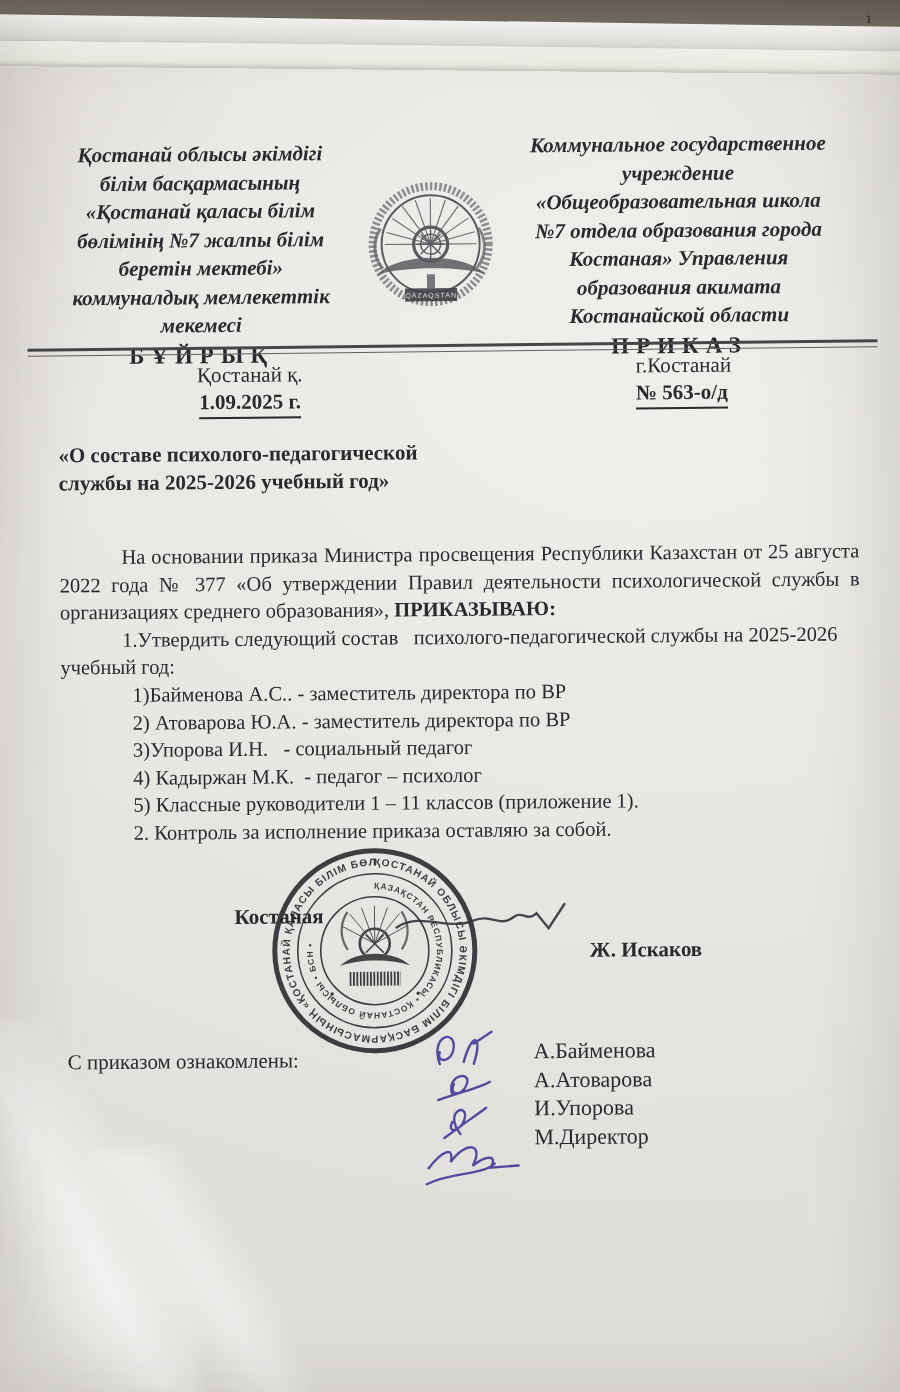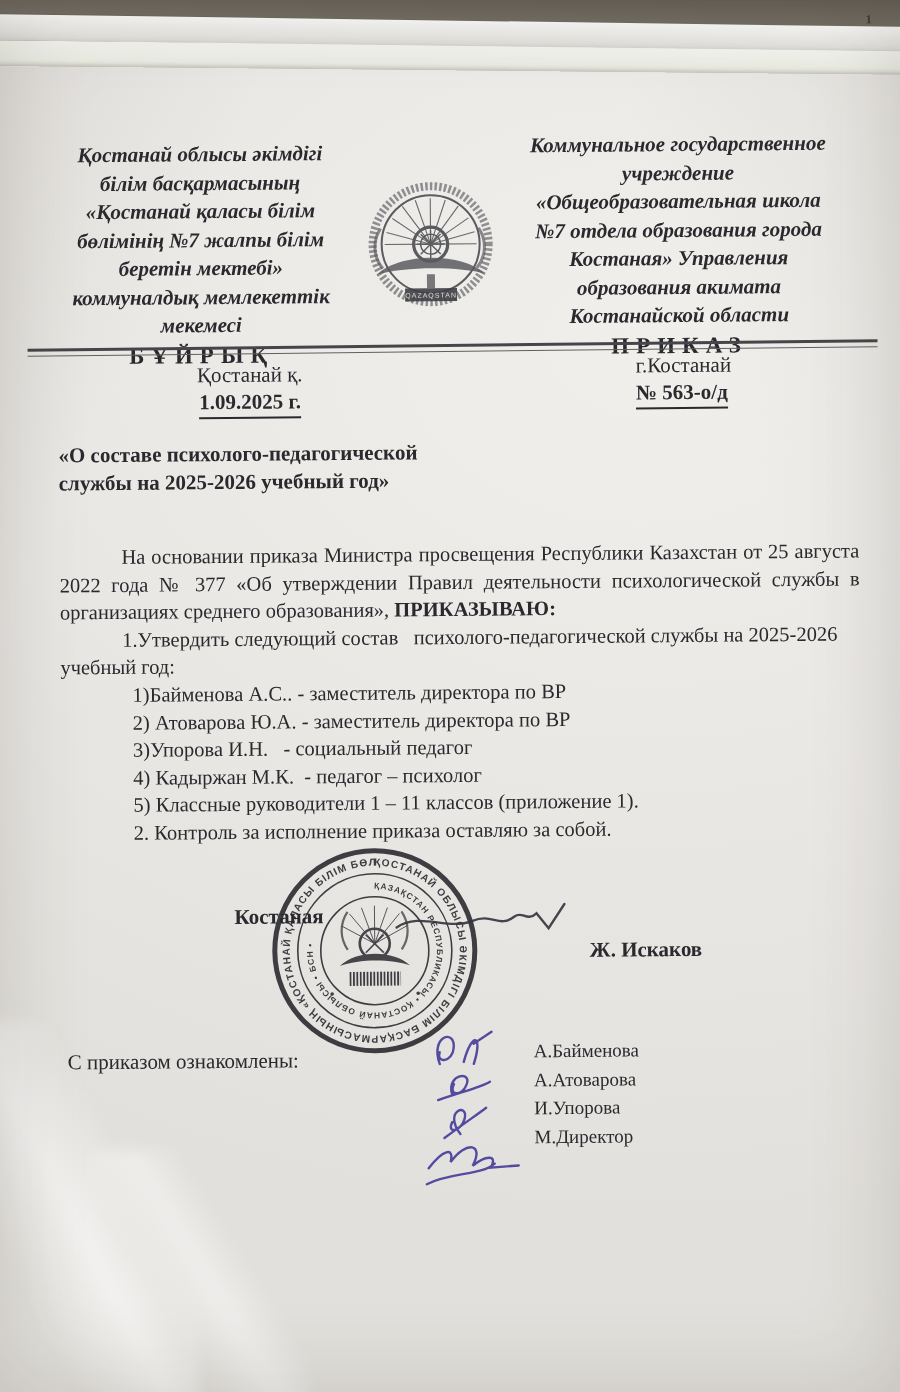--- a/index.html
+++ b/index.html
@@ -47,21 +47,21 @@
     transform:rotate(-0.15deg);}
   .meta{font-size:21px;line-height:27px;}
   .meta .bold-u{font-weight:bold;border-bottom:2px solid #2a2a2e;padding-bottom:1px;display:inline-block;}
   .title{font-weight:bold;font-size:21px;line-height:28px;}
   .body-text{font-size:20.5px;line-height:27.6px;width:800px;}
   .indent{text-indent:62px;}
   .justify{text-align:justify;}
   .pre{white-space:pre-wrap;}
   .staff-line{padding-left:72px;}
   .bold{font-weight:bold;}
-  .names div{font-size:19px;line-height:28.6px;}
+  .names div{font-size:22px;line-height:28.6px;}
   .pagenum{font-size:12px;font-weight:bold;color:#3a3a3a;}
   svg{display:block;}
 </style>
 </head>
 <body>
 
 <div class="photo">
   <div class="desk"></div>
   <div class="sheet-edge edge1"></div>
   <div class="sheet-edge edge2"></div>

